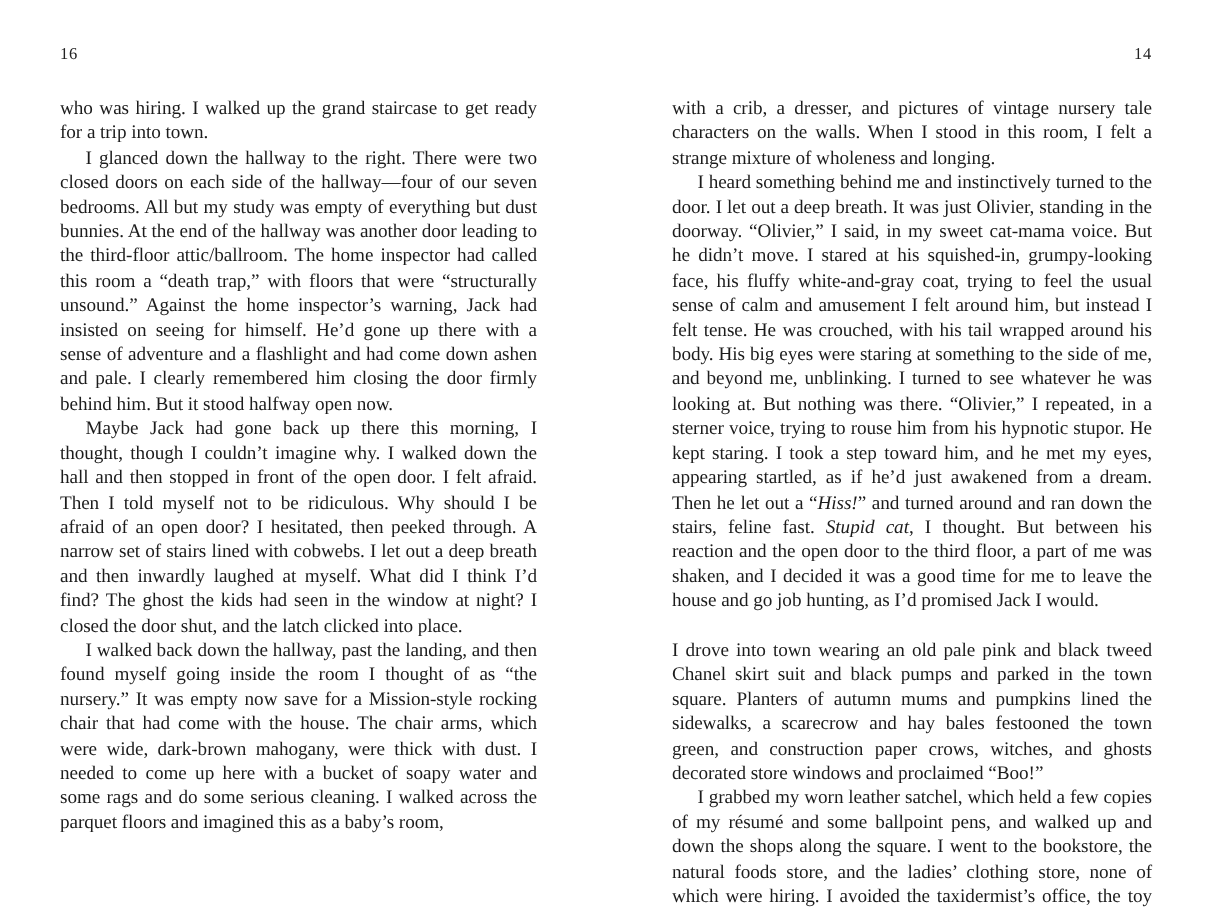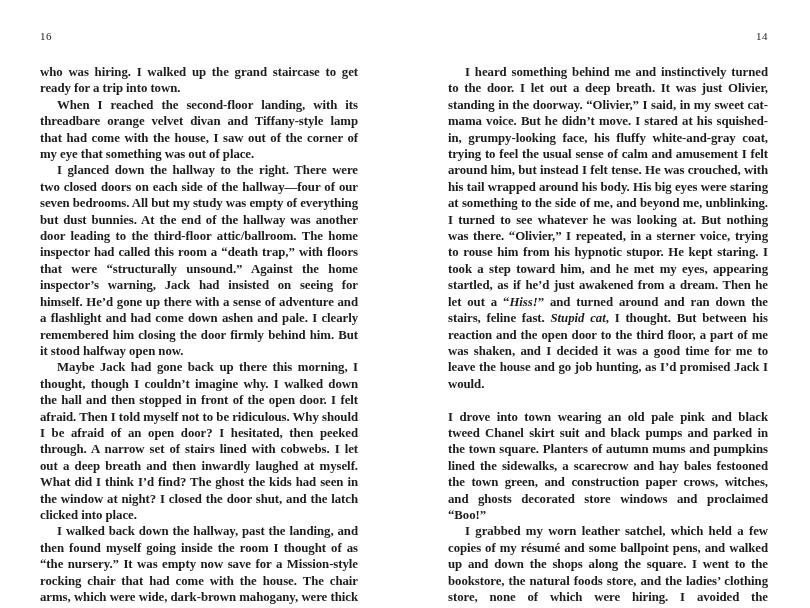--- a/index.html
+++ b/index.html
@@ -19,47 +19,47 @@
     position:absolute; left:0; right:0; text-align:center;
     letter-spacing:1.3px; font-variant:normal;
   }
   .running-head .head-num { position:absolute; font-size:11px; letter-spacing:0.5px; }
   .page-left  .head-num { left:0; }
   .page-right .head-num { right:0; }
   .body-text {
     font-size:12.8px; line-height:16.4px; text-align:justify;
     letter-spacing:-0.05px; color:#1c1c1c;
   }
-  .body-text p { margin:0; padding:0;font-weight:bold; }
+  .body-text p { margin:0; padding:0; }
   .body-text p.indent { text-indent:17px; }
   .body-text p.space-before { margin-top:16.4px; }
   .italic { font-style:italic; }
 </style>
 </head>
 <body>
 
 <div class="spread">
 
   <div class="page page-left">
     <div class="running-head">
       <span class="head-num">16</span>
     </div>
     <div class="body-text">
         <p><span>who was hiring. I walked up the grand staircase to get ready for a trip into town.</span></p>
-        <p class="indent"><span>When I reached the second-floor landing, with its threadbare orange velvet divan and Tiffany-style lamp that had come with the house, I saw out of the corner of my eye that something was out of place.</span></p>
         <p class="indent"><span>I glanced down the hallway to the right. There were two closed doors on each side of the hallway—four of our seven bedrooms. All but my study was empty of everything but dust bunnies. At the end of the hallway was another door leading to the third-floor attic/ballroom. The home inspector had called this room a “death trap,” with floors that were “structurally unsound.” Against the home inspector’s warning, Jack had insisted on seeing for himself. He’d gone up there with a sense of adventure and a flashlight and had come down ashen and pale. I clearly remembered him closing the door firmly behind him. But it stood halfway open now.</span></p>
         <p class="indent"><span>Maybe Jack had gone back up there this morning, I thought, though I couldn’t imagine why. I walked down the hall and then stopped in front of the open door. I felt afraid. Then I told myself not to be ridiculous. Why should I be afraid of an open door? I hesitated, then peeked through. A narrow set of stairs lined with cobwebs. I let out a deep breath and then inwardly laughed at myself. What did I think I’d find? The ghost the kids had seen in the window at night? I closed the door shut, and the latch clicked into place.</span></p>
         <p class="indent"><span>I walked back down the hallway, past the landing, and then found myself going inside the room I thought of as “the nursery.” It was empty now save for a Mission-style rocking chair that had come with the house. The chair arms, which were wide, dark-brown mahogany, were thick with dust. I needed to come up here with a bucket of soapy water and some rags and do some serious cleaning. I walked across the parquet floors and imagined this as a baby’s room,</span></p>
       </div>
   </div>
 
   <div class="page page-right">
     <div class="running-head">
       <span class="head-num">14</span>
     </div>
     <div class="body-text">
+        <p><span>with a crib, a dresser, and pictures of vintage nursery tale characters on the walls. When I stood in this room, I felt a strange mixture of wholeness and longing.</span></p>
         <p class="indent"><span>I heard something behind me and instinctively turned to the door. I let out a deep breath. It was just Olivier, standing in the doorway. “Olivier,” I said, in my sweet cat-mama voice. But he didn’t move. I stared at his squished-in, grumpy-looking face, his fluffy white-and-gray coat, trying to feel the usual sense of calm and amusement I felt around him, but instead I felt tense. He was crouched, with his tail wrapped around his body. His big eyes were staring at something to the side of me, and beyond me, unblinking. I turned to see whatever he was looking at. But nothing was there. “Olivier,” I repeated, in a sterner voice, trying to rouse him from his hypnotic stupor. He kept staring. I took a step toward him, and he met my eyes, appearing startled, as if he’d just awakened from a dream. Then he let out a “</span><span class="italic">Hiss!</span><span>” and turned around and ran down the stairs, feline fast. </span><span class="italic">Stupid cat</span><span>, I thought. But between his reaction and the open door to the third floor, a part of me was shaken, and I decided it was a good time for me to leave the house and go job hunting, as I’d promised Jack I would.</span></p>
         <p class="space-before"><span>I drove into town wearing an old pale pink and black tweed Chanel skirt suit and black pumps and parked in the town square. Planters of autumn mums and pumpkins lined the sidewalks, a scarecrow and hay bales festooned the town green, and construction paper crows, witches, and ghosts decorated store windows and proclaimed “Boo!”</span></p>
         <p class="indent"><span>I grabbed my worn leather satchel, which held a few copies of my résumé and some ballpoint pens, and walked up and down the shops along the square. I went to the bookstore, the natural foods store, and the ladies’ clothing store, none of which were hiring. I avoided the taxidermist’s office, the toy store, and the bank.</span></p>
       </div>
   </div>
 
 </div>
 
 </body></html>

